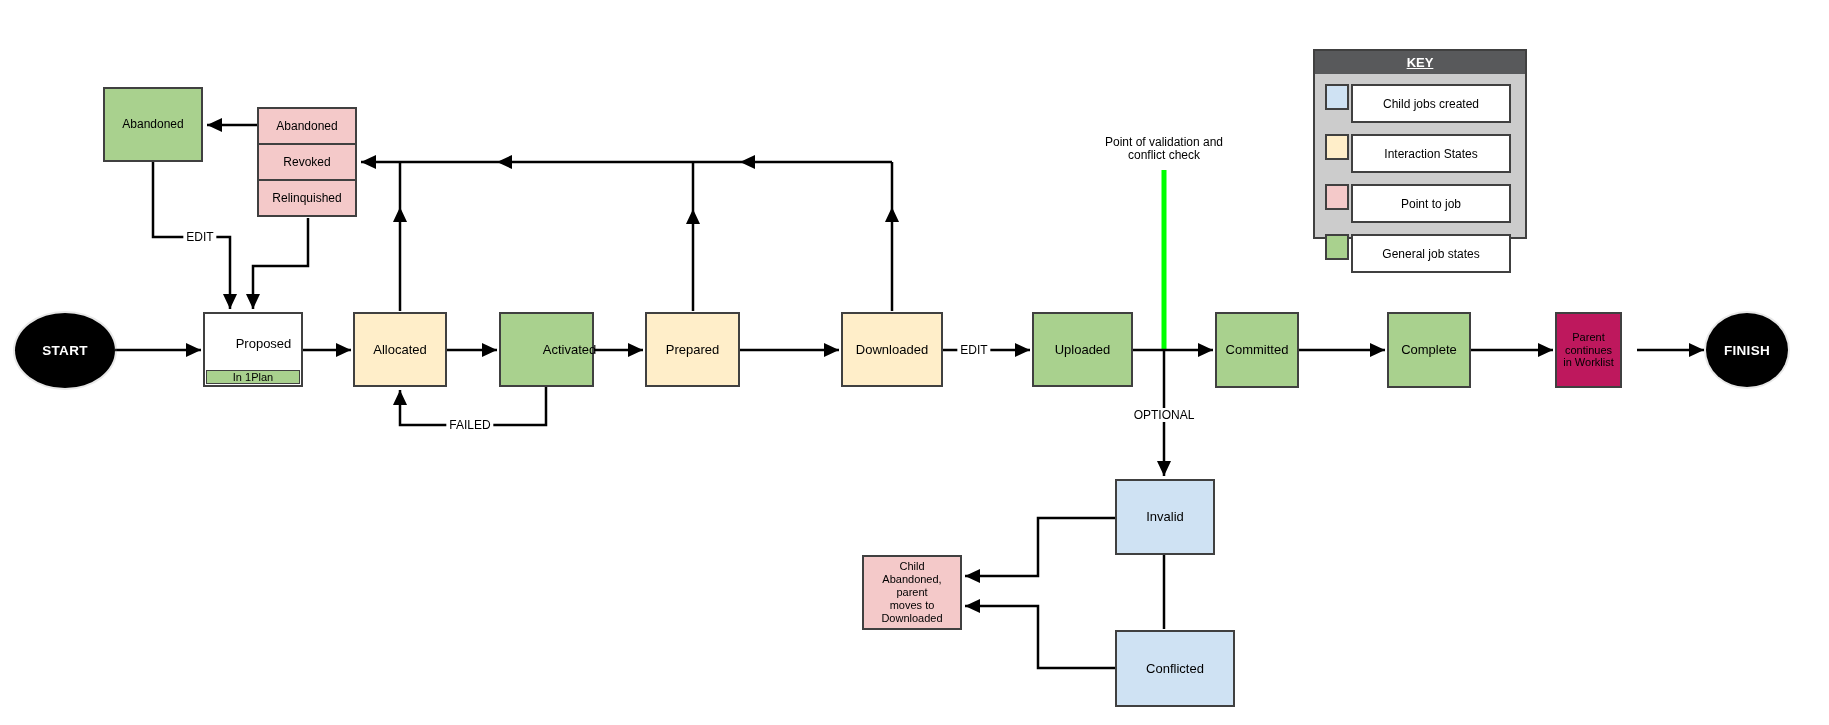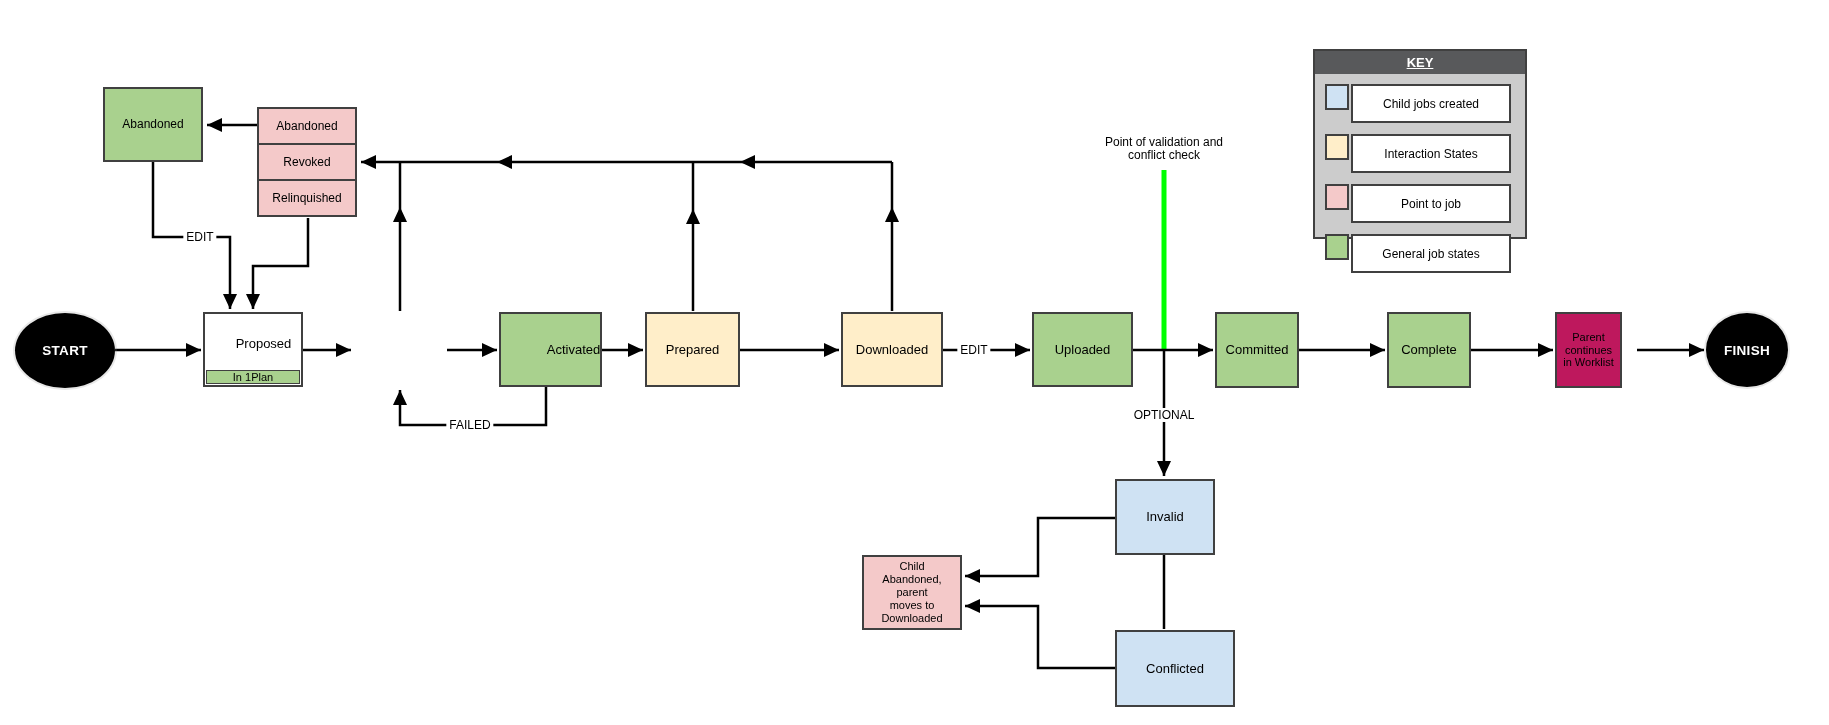--- a/index.html
+++ b/index.html
@@ -119,21 +119,22 @@
     <div class="node" style="background-color: rgb(244, 201, 201);">Abandoned</div>
     <div class="node" style="background-color: rgb(244, 201, 201);">Revoked</div>
     <div class="node" style="background-color: rgb(244, 201, 201);">Relinquished</div>
   </div>
 
   <div class="node" style="left:203px;top:312px;width:100px;height:75px;padding-left:21px;">
     <span style="margin-bottom:12px;">Proposed</span>
     <div class="subband" style="background-color: rgb(169, 209, 142); margin-top: 36px;">In 1Plan</div>
   </div>
 
-  <div class="node" style="left: 499px; top: 312px; width: 103px; height: 75px; background-color: rgb(169, 209, 142); padding-left: 46px;">Activated</div>
+  <div class="node" style="left: 353px; top: 312px; width: 94px; height: 75px; background-color: rgb(255, 238, 201);">Allocated</div>
+  <div class="node" style="left: 499px; top: 312px; width: 95px; height: 75px; background-color: rgb(169, 209, 142); padding-left: 46px;">Activated</div>
   <div class="node" style="left: 645px; top: 312px; width: 95px; height: 75px; background-color: rgb(255, 238, 201);">Prepared</div>
   <div class="node" style="left: 841px; top: 312px; width: 102px; height: 75px; background-color: rgb(255, 238, 201);">Downloaded</div>
   <div class="node" style="left: 1032px; top: 312px; width: 101px; height: 75px; background-color: rgb(169, 209, 142);">Uploaded</div>
   <div class="node" style="left: 1215px; top: 312px; width: 84px; height: 76px; background-color: rgb(169, 209, 142);">Committed</div>
   <div class="node" style="left: 1387px; top: 312px; width: 84px; height: 76px; background-color: rgb(169, 209, 142);">Complete</div>
   <div class="node small" style="left: 1555px; top: 312px; width: 67px; height: 76px; padding: 8px 4px; background-color: #be185d;">Parent continues in Worklist</div>
 
   <div class="node" style="left: 1115px; top: 479px; width: 100px; height: 76px; background-color: rgb(207, 226, 243);">Invalid</div>
   <div class="node" style="left: 1115px; top: 630px; width: 120px; height: 77px; background-color: rgb(207, 226, 243);">Conflicted</div>
   <div class="node small" style="left: 862px; top: 555px; width: 100px; height: 75px; padding: 0px 19px; background-color: rgb(244, 201, 201);">Child Abandoned, parent moves to Downloaded</div>

